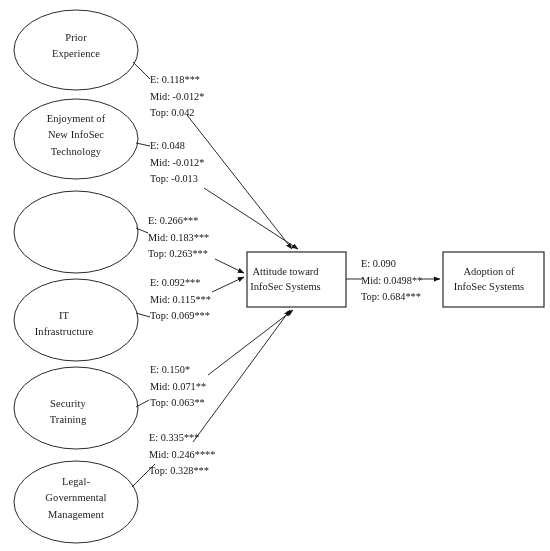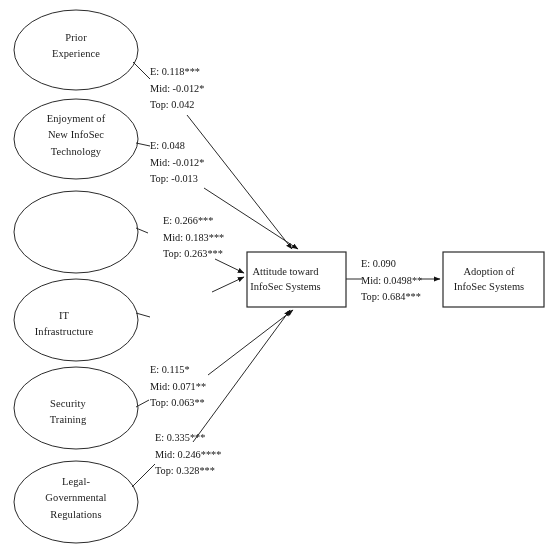--- a/index.html
+++ b/index.html
@@ -94,53 +94,58 @@
 New InfoSec
 Technology</div>
   <div class="node-label ellipse-label" style="left:14px; top:30px; width:124px;">Prior
 Experience</div>
   <div class="node-label ellipse-label" style="left:14px; top:308px; width:100px;">IT
 Infrastructure</div>
   <div class="node-label ellipse-label" style="left:14px; top:396px; width:108px;">Security
 Training</div>
   <div class="node-label ellipse-label" style="left:14px; top:474px; width:124px;">Legal-
 Governmental
-Regulations</div>
+Management</div>
 
   <div class="node-label box-label" style="left:247px; top:264px; width:77px;">Attitude toward
 InfoSec Systems</div>
   <div class="node-label box-label" style="left:443px; top:264px; width:92px;">Adoption of
 InfoSec Systems</div>
 
-  <div class="path-label" style="left:150px; top:64px;">
+  <div class="path-label" style="left:150px; top:72px;">
     <div>E: 0.118***</div>
     <div>Mid: -0.012*</div>
     <div>Top: 0.042</div>
   </div>
 
   <div class="path-label" style="left:150px; top:138px;">
     <div>E: 0.048</div>
     <div>Mid: -0.012*</div>
     <div>Top: -0.013</div>
   </div>
 
-  <div class="path-label" style="left:148px; top:213px;margin-left:15px;">
+  <div class="path-label" style="left:148px; top:213px;">
     <div>E: 0.266***</div>
     <div>Mid: 0.183***</div>
     <div>Top: 0.263***</div>
   </div>
 
+  <div class="path-label" style="left:150px; top:275px;">
+    <div>E: 0.092***</div>
+    <div>Mid: 0.115***</div>
+    <div>Top: 0.069***</div>
+  </div>
 
   <div class="path-label" style="left:150px; top:362px;">
-    <div>E: 0.115*</div>
+    <div>E: 0.150*</div>
     <div>Mid: 0.071**</div>
     <div>Top: 0.063**</div>
   </div>
 
-  <div class="path-label" style="left:155px; top:430px;">
+  <div class="path-label" style="left:149px; top:430px;">
     <div>E: 0.335***</div>
     <div>Mid: 0.246****</div>
     <div>Top: 0.328***</div>
   </div>
 
   <div class="path-label" style="left:361px; top:256px;">
     <div>E: 0.090</div>
     <div>Mid: 0.0498**</div>
     <div>Top: 0.684***</div>
   </div>

